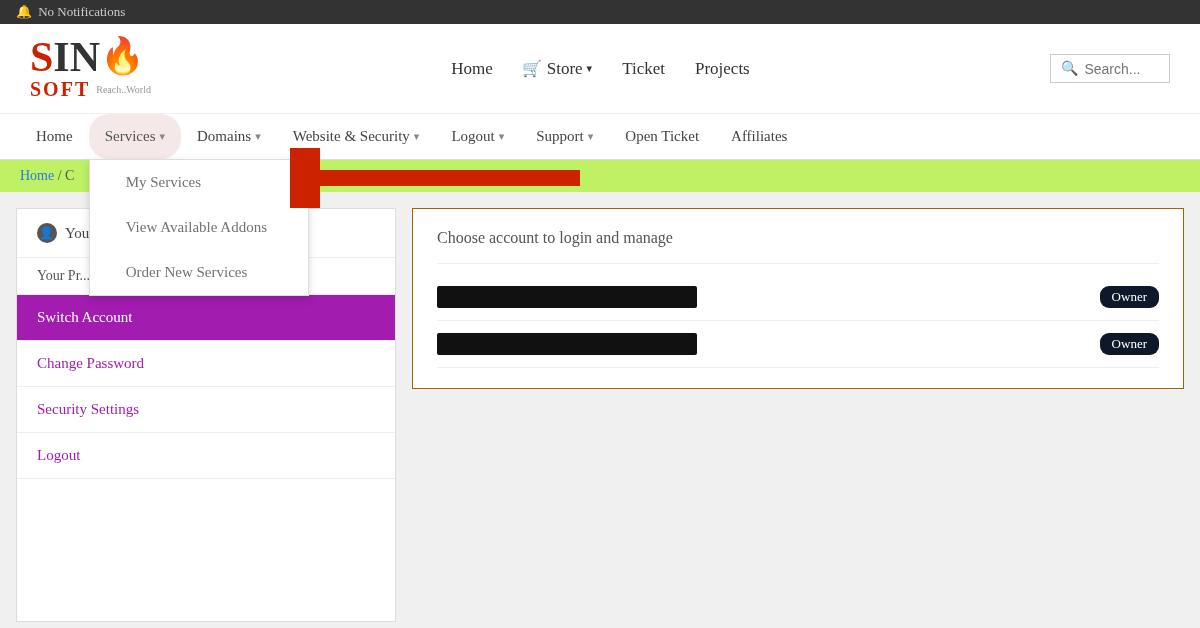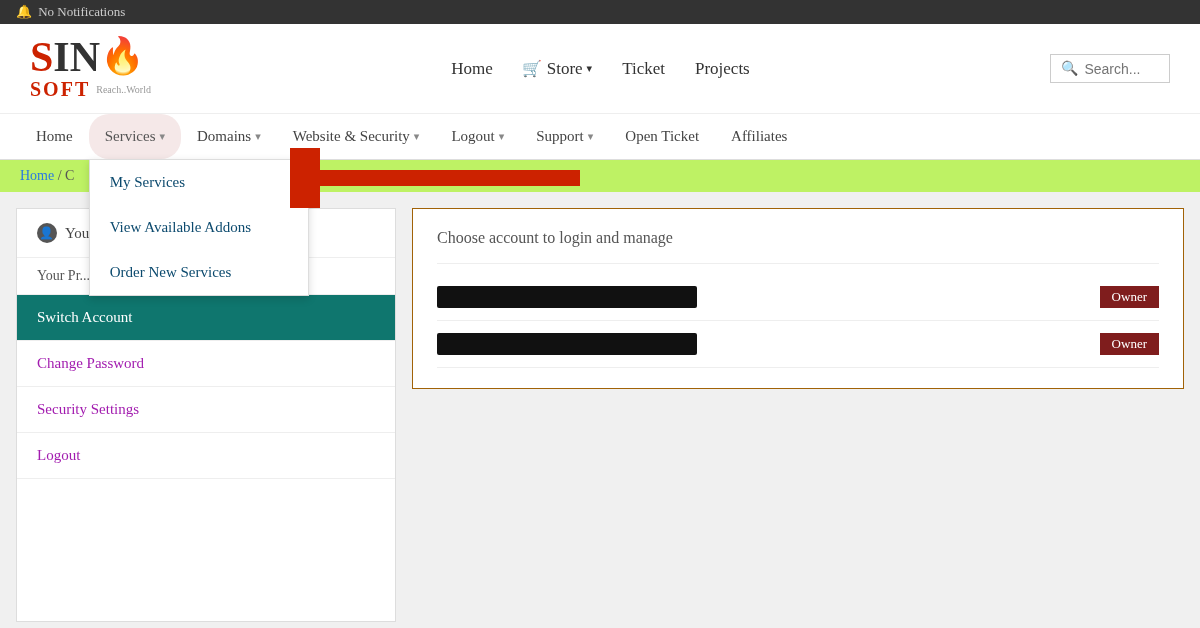--- a/index.html
+++ b/index.html
@@ -146,39 +146,39 @@
       border-bottom: 1px solid #eee;
     }
     .sidebar-menu-item {
       padding: 14px 20px;
       font-size: 15px;
       color: #a21caf;
       border-bottom: 1px solid #eee;
       cursor: pointer;
     }
     .sidebar-menu-item.active {
-      background: #0f766e;
+      background: #a21caf;
       color: #fff;
     }
 
     
     .dropdown-menu {
       position: absolute;
       top: 100%;
       left: 0;
       background: #fff;
       border: 1px solid #ddd;
       box-shadow: 0 3px 8px rgba(0,0,0,0.15);
       z-index: 200;
       min-width: 220px;
     }
     .dropdown-item {
-      padding: 14px 20px;
+      padding: 14px 36px;
       font-size: 15px;
-      color: #0c4a6e;
+      color: #737373;
       cursor: pointer;
       white-space: nowrap;
     }
 
     
     .arrow-container {
       position: absolute;
       top: 148px;
       left: 290px;
       z-index: 300;
@@ -216,25 +216,25 @@
       padding: 12px 0;
       border-bottom: 1px solid #eee;
     }
     .account-name-bar {
       background: #111;
       height: 22px;
       width: 260px;
       border-radius: 2px;
     }
     .owner-badge {
-      background: #7f1d1d;
+      background: #0f172a;
       color: #fff;
       font-size: 13px;
       padding: 3px 12px;
-      border-radius: 0;
+      border-radius: 9px;
     }
 
     
     .services-wrapper {
       position: relative;
     }
   </style>
 </head>
 <body>
 

